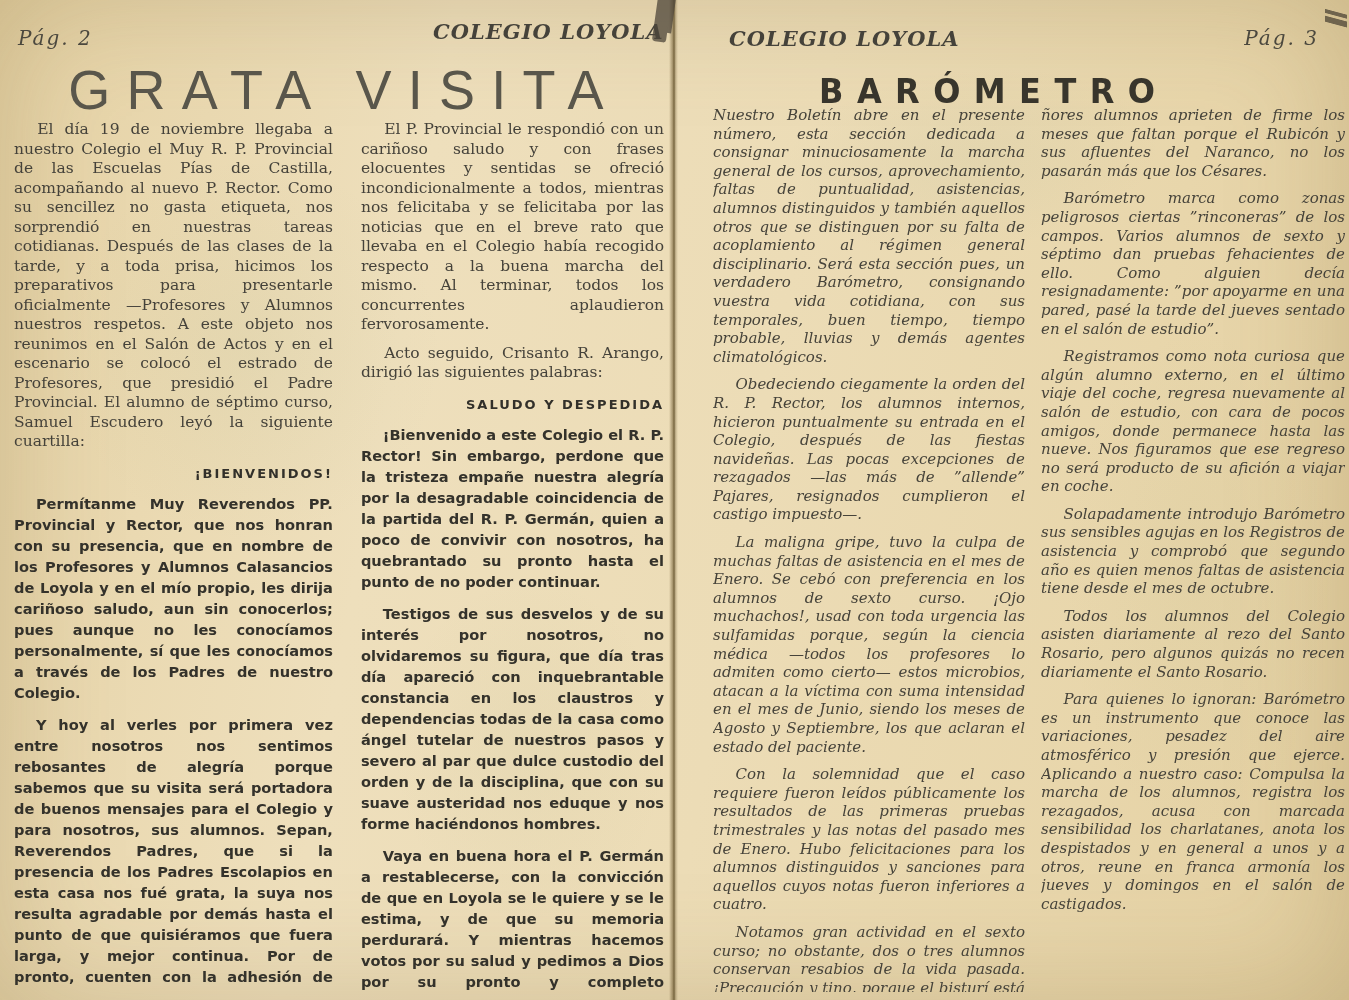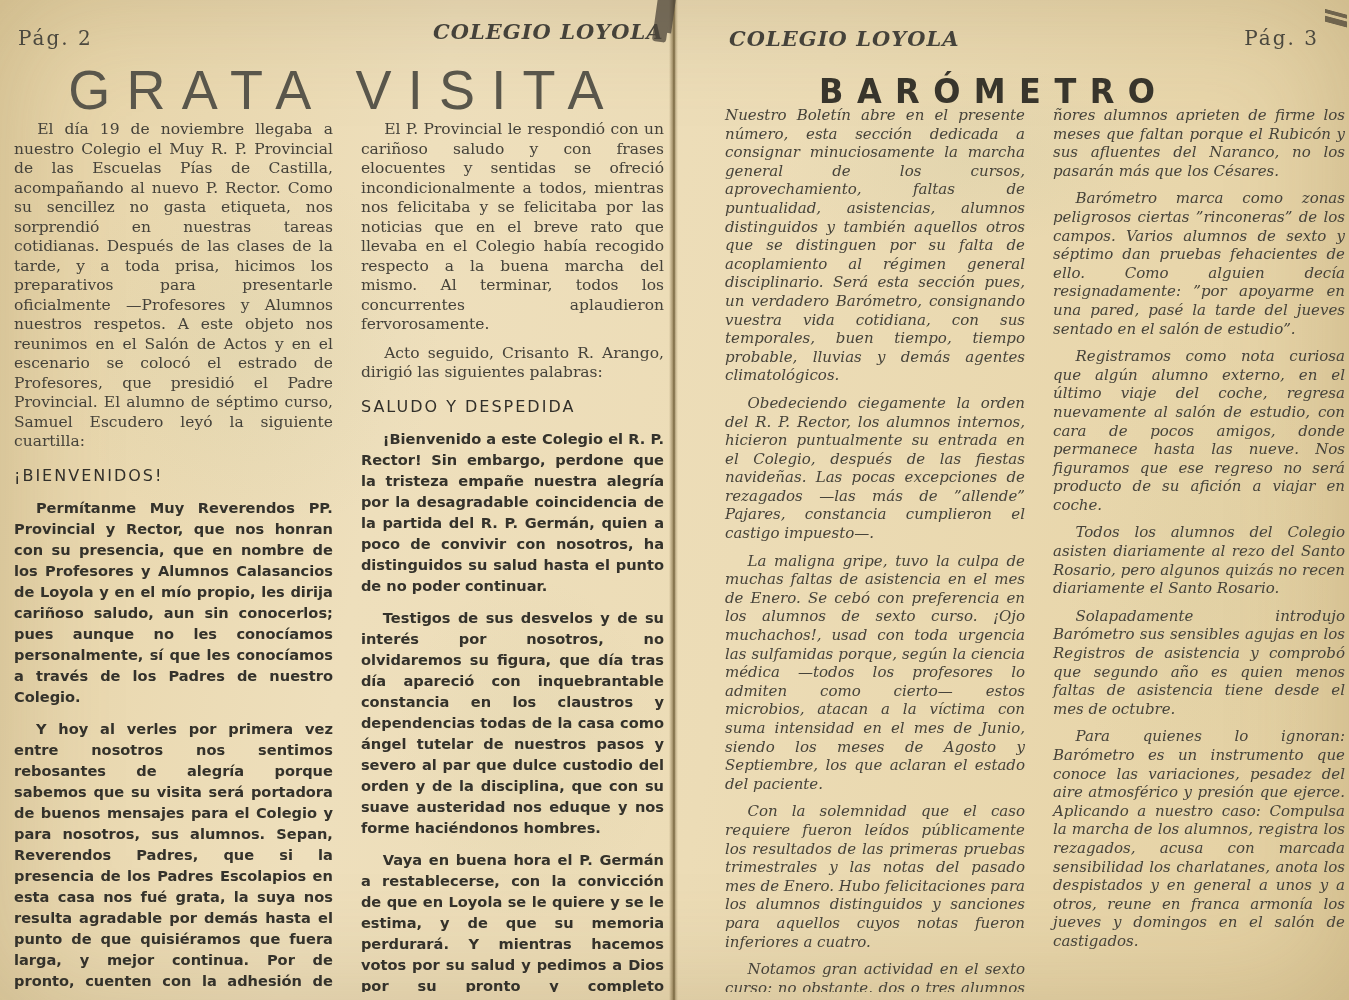--- a/index.html
+++ b/index.html
@@ -30,21 +30,21 @@
   }
   .corner-smudge{
     position:absolute;right:2px;top:4px;width:22px;height:34px;
     background:
       linear-gradient(15deg,transparent 40%,#564d3c 42%,#564d3c 55%,transparent 57%),
       linear-gradient(15deg,transparent 62%,#564d3c 64%,#564d3c 72%,transparent 74%);
     opacity:.8;
   }
   .blob{position:absolute;pointer-events:none;border-radius:50%;}
 
-  .page-label{position:absolute;font-size:20px;color:#4b483e;letter-spacing:2px;text-align:right;}
+  .page-label{position:absolute;font-style:italic;font-size:20px;color:#4b483e;letter-spacing:2px;text-align:right;}
   .masthead{position:absolute;font-style:italic;font-weight:bold;font-size:21px;color:#45423a;letter-spacing:1px;}
 
   .title-grata{
     position:absolute;left:0;top:58px;width:100%;text-align:center;
     font-family:"Liberation Sans","DejaVu Sans",sans-serif;
     font-weight:normal;font-size:54px;letter-spacing:.30em;text-indent:.30em;
     color:#59564b;transform:scaleY(1.04);
   }
   .title-baro{
     position:absolute;left:30px;top:72px;width:560px;text-align:center;
@@ -59,26 +59,26 @@
   .col{overflow:hidden;}
   .left .col1{width:322px;}
   .left .col2{width:306px;}
   .right .col1{width:312px;}
   .right .col2{width:304px;}
 
   p{margin:0 0 9px 0;text-align:justify;text-indent:1.5em;}
   .roman{font-family:"DejaVu Serif",serif;font-size:15.5px;line-height:19.5px;color:#45423a;}
   .boldtxt{font-family:"DejaVu Sans","Liberation Sans",sans-serif;font-weight:bold;
     font-size:14.6px;line-height:21px;color:#34322b;margin-bottom:11px;}
-  .ital{font-family:"DejaVu Serif",serif;font-style:italic;font-size:15px;line-height:18.6px;color:#46433a;margin-left:12px;}
+  .ital{font-family:"DejaVu Serif",serif;font-style:italic;font-size:15px;line-height:18.6px;color:#46433a;}
   .noindent{text-indent:0;}
 
   h2.subhead{
-    font-family:"DejaVu Sans","Liberation Sans",sans-serif;font-weight:normal;
-    font-size:16px;letter-spacing:2px;color:#32302a;text-align:left;
+    font-family:"DejaVu Sans","Liberation Sans",sans-serif;font-weight:bold;
+    font-size:13px;letter-spacing:2px;color:#32302a;text-align:right;
     margin:14px 0 12px 0;
   }
 </style>
 </head>
 <body>
 
 <div class="spread">
 
   <div class="blob" style="left:40px;top:140px;width:420px;height:420px;opacity:.07;
               background:radial-gradient(ellipse at center, #7f9a6e 0%, transparent 65%);transform:rotate(-18deg);"></div>
@@ -100,49 +100,49 @@
         <p class="roman">El día 19 de noviembre llegaba a nuestro Colegio el Muy R. P. Provincial de las Escuelas Pías de Castilla, acompañando al nuevo P. Rector. Como su sencillez no gasta etiqueta, nos sorprendió en nuestras tareas cotidianas. Después de las clases de la tarde, y a toda prisa, hicimos los preparativos para presentarle oficialmente —Profesores y Alumnos nuestros respetos. A este objeto nos reunimos en el Salón de Actos y en el escenario se colocó el estrado de Profesores, que presidió el Padre Provincial. El alumno de séptimo curso, Samuel Escudero leyó la siguiente cuartilla:</p>
         <h2 class="subhead">¡BIENVENIDOS!</h2>
         <p class="boldtxt">Permítanme Muy Reverendos PP. Provincial y Rector, que nos honran con su presencia, que en nombre de los Profesores y Alumnos Calasancios de Loyola y en el mío propio, les dirija cariñoso saludo, aun sin conocerlos; pues aunque no les conocíamos personalmente, sí que les conocíamos a través de los Padres de nuestro Colegio.</p>
         <p class="boldtxt">Y hoy al verles por primera vez entre nosotros nos sentimos rebosantes de alegría porque sabemos que su visita será portadora de buenos mensajes para el Colegio y para nosotros, sus alumnos. Sepan, Reverendos Padres, que si la presencia de los Padres Escolapios en esta casa nos fué grata, la suya nos resulta agradable por demás hasta el punto de que quisiéramos que fuera larga, y mejor continua. Por de pronto, cuenten con la adhesión de todos nosotros y con la sumisa obediencia y completa docilidad de quienes hoy nos sentimos orgullosos de estar bajo la dirección de los beneméritos hijos de San José de Calasanz, porque sus glorias y sus méritos se nos han de comunicar en buena parte para el presente y para el futuro.</p>
 
       </div>
       <div class="col col2">
         <p class="roman">El P. Provincial le respondió con un cariñoso saludo y con frases elocuentes y sentidas se ofreció incondicionalmente a todos, mientras nos felicitaba y se felicitaba por las noticias que en el breve rato que llevaba en el Colegio había recogido respecto a la buena marcha del mismo. Al terminar, todos los concurrentes aplaudieron fervorosamente.</p>
         <p class="roman">Acto seguido, Crisanto R. Arango, dirigió las siguientes palabras:</p>
         <h2 class="subhead">SALUDO Y DESPEDIDA</h2>
-        <p class="boldtxt">¡Bienvenido a este Colegio el R. P. Rector! Sin embargo, perdone que la tristeza empañe nuestra alegría por la desagradable coincidencia de la partida del R. P. Germán, quien a poco de convivir con nosotros, ha distinguidos su salud hasta el punto de no poder continuar.</p>
+        <p class="boldtxt">¡Bienvenido a este Colegio el R. P. Rector! Sin embargo, perdone que la tristeza empañe nuestra alegría por la desagradable coincidencia de la partida del R. P. Germán, quien a poco de convivir con nosotros, ha quebrantado su pronto hasta el punto de no poder continuar.</p>
         <p class="boldtxt">Testigos de sus desvelos y de su interés por nosotros, no olvidaremos su figura, que día tras día apareció con inquebrantable constancia en los claustros y dependencias todas de la casa como ángel tutelar de nuestros pasos y severo al par que dulce custodio del orden y de la disciplina, que con su suave austeridad nos eduque y nos forme haciéndonos hombres.</p>
         <p class="boldtxt">Vaya en buena hora el P. Germán a restablecerse, con la convicción de que en Loyola se le quiere y se le estima, y de que su memoria perdurará. Y mientras hacemos votos por su salud y pedimos a Dios por su pronto y completo restablecimiento y por su próximo regreso, cuente usted R. P. Rector con el mismo respetuoso cariño que a él le profesamos y que desde este momento hacemos extensivo a su persona</p>
 
       </div>
     </div>
   </div>
 
   <div class="page right">
     <div class="masthead" style="left:52px;top:26px;">COLEGIO LOYOLA</div>
     <div class="page-label" style="right:30px;top:26px;position:absolute;">Pág.  3</div>
 
     <div class="title-baro">BARÓMETRO</div>
 
     <div class="cols">
       <div class="col col1">
         <p class="ital noindent">Nuestro Boletín abre en el presente número, esta sección dedicada a consignar minuciosamente la marcha general de los cursos, aprovechamiento, faltas de puntualidad, asistencias, alumnos distinguidos y también aquellos otros que se distinguen por su falta de acoplamiento al régimen general disciplinario. Será esta sección pues, un verdadero Barómetro, consignando vuestra vida cotidiana, con sus temporales, buen tiempo, tiempo probable, lluvias y demás agentes climatológicos.</p>
-        <p class="ital">Obedeciendo ciegamente la orden del R. P. Rector, los alumnos internos, hicieron puntualmente su entrada en el Colegio, después de las fiestas navideñas. Las pocas excepciones de rezagados —las más de ”allende” Pajares, constancia cumplieron el castigo impuesto—.</p>
+        <p class="ital">Obedeciendo ciegamente la orden del R. P. Rector, los alumnos internos, hicieron puntualmente su entrada en el Colegio, después de las fiestas navideñas. Las pocas excepciones de rezagados —las más de ”allende” Pajares, resignados cumplieron el castigo impuesto—.</p>
         <p class="ital">La maligna gripe, tuvo la culpa de muchas faltas de asistencia en el mes de Enero. Se cebó con preferencia en los alumnos de sexto curso. ¡Ojo muchachos!, usad con toda urgencia las sulfamidas porque, según la ciencia médica —todos los profesores lo admiten como cierto— estos microbios, atacan a la víctima con suma intensidad en el mes de Junio, siendo los meses de Agosto y Septiembre, los que aclaran el estado del paciente.</p>
         <p class="ital">Con la solemnidad que el caso requiere fueron leídos públicamente los resultados de las primeras pruebas trimestrales y las notas del pasado mes de Enero. Hubo felicitaciones para los alumnos distinguidos y sanciones para aquellos cuyos notas fueron inferiores a cuatro.</p>
         <p class="ital">Notamos gran actividad en el sexto curso; no obstante, dos o tres alumnos conservan resabios de la vida pasada. ¡Precaución y tino, porque el bisturí está en manos expertas!</p>
 
       </div>
       <div class="col col2">
         <p class="ital noindent">ñores alumnos aprieten de firme los meses que faltan porque el Rubicón y sus afluentes del Naranco, no los pasarán más que los Césares.</p>
         <p class="ital">Barómetro marca como zonas peligrosos ciertas ”rinconeras” de los campos. Varios alumnos de sexto y séptimo dan pruebas fehacientes de ello. Como alguien decía resignadamente: ”por apoyarme en una pared, pasé la tarde del jueves sentado en el salón de estudio”.</p>
         <p class="ital">Registramos como nota curiosa que algún alumno externo, en el último viaje del coche, regresa nuevamente al salón de estudio, con cara de pocos amigos, donde permanece hasta las nueve. Nos figuramos que ese regreso no será producto de su afición a viajar en coche.</p>
+        <p class="ital">Solapadamente introdujo Barómetro sus sensibles agujas en los Registros de asistencia y comprobó que segundo año es quien menos faltas de asistencia tiene desde el mes de octubre.</p>
         <p class="ital">Todos los alumnos del Colegio asisten diariamente al rezo del Santo Rosario, pero algunos quizás no recen diariamente el Santo Rosario.</p>
-        <p class="ital">Solapadamente introdujo Barómetro sus sensibles agujas en los Registros de asistencia y comprobó que segundo año es quien menos faltas de asistencia tiene desde el mes de octubre.</p>
         <p class="ital">Para quienes lo ignoran: Barómetro es un instrumento que conoce las variaciones, pesadez del aire atmosférico y presión que ejerce. Aplicando a nuestro caso: Compulsa la marcha de los alumnos, registra los rezagados, acusa con marcada sensibilidad los charlatanes, anota los despistados y en general a unos y a otros, reune en franca armonía los jueves y domingos en el salón de castigados.</p>
 
       </div>
     </div>
 
     <div class="corner-smudge"></div>
   </div>
 
   <div class="gutter"></div>
   <div class="gutter-top-mark"></div>

